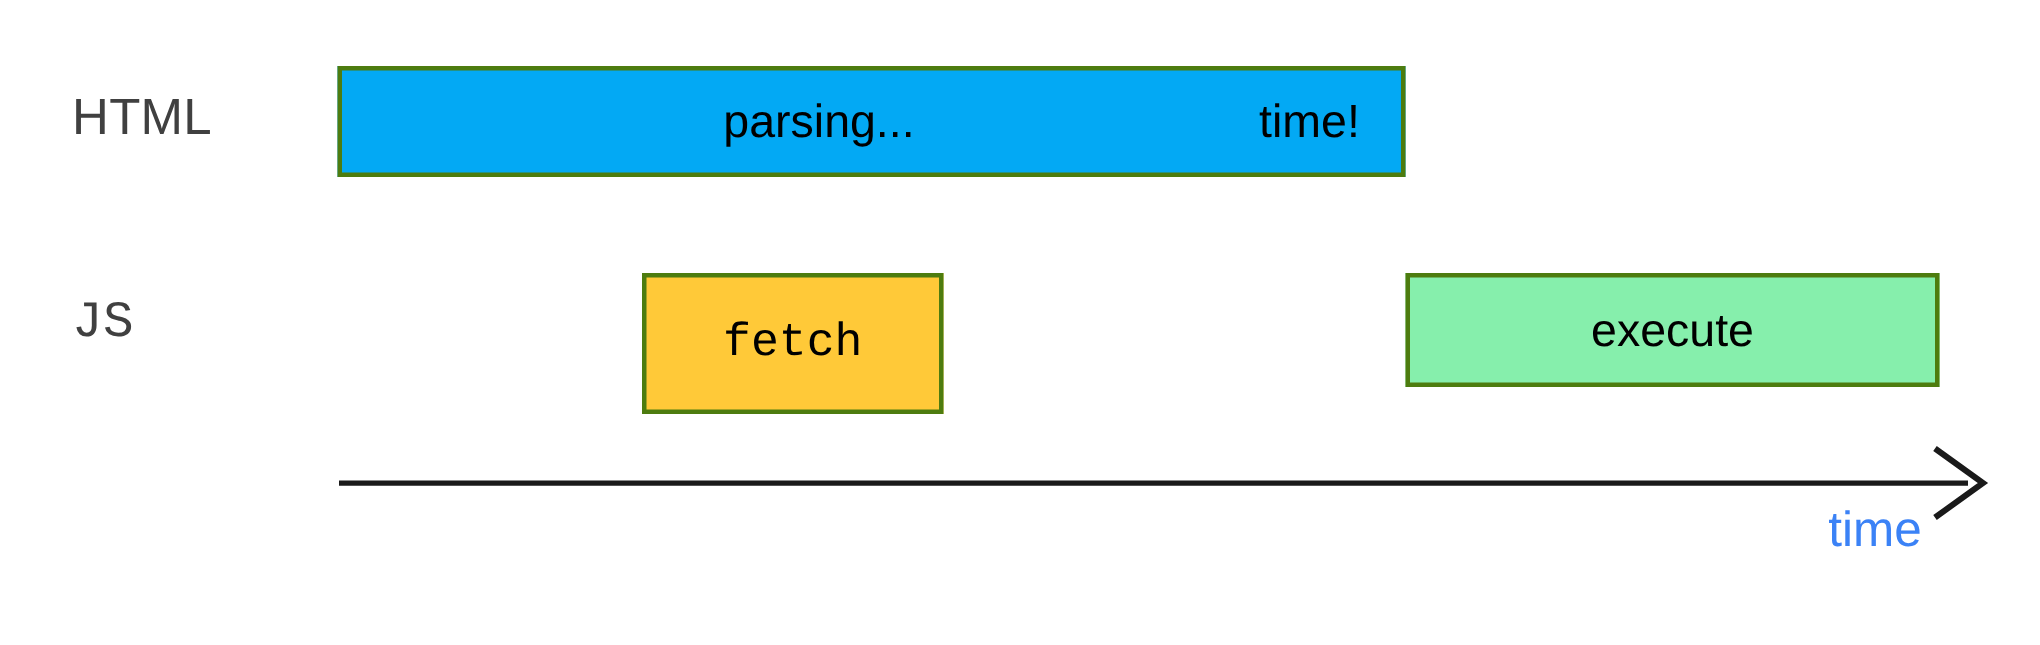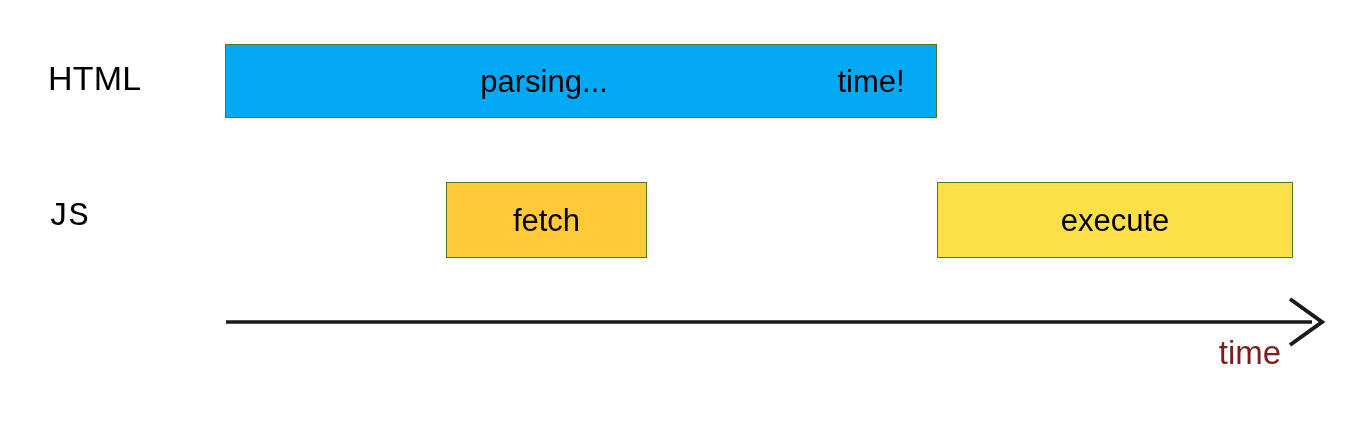--- a/index.html
+++ b/index.html
@@ -16,33 +16,33 @@
     width: 1360px;
     height: 430px;
     background: #ffffff;
     overflow: hidden;
   }
 
   
   .row-label {
     position: absolute;
     font-size: 34px;
-    color: #000000;
+    color: #404040;
     letter-spacing: 0.2px;
     line-height: 1;
     white-space: nowrap;
   }
   #label-html { left: 48px; top: 61px; }
   #label-js   { left: 48px; top: 199px; font-family: Liberation Mono, monospace; }
 
   
   .bar {
     position: absolute;
     box-sizing: border-box;
-    border: 1px solid #4d7c0f;
+    border: 3px solid #4d7c0f;
     display: flex;
     align-items: center;
     overflow: hidden;
   }
   .bar-text {
     position: absolute;
     font-size: 31px;
     color: #000000;
     line-height: 1;
     white-space: nowrap;
@@ -52,24 +52,25 @@
   #bar-html {
     left: 225px;
     top: 44px;
     width: 712px;
     height: 74px;
   }
   #bar-html .bar-text.t-parsing { left: 318px; top: 50%; }
   #bar-html .bar-text.t-done    { left: 645px; top: 50%; }
 
   #bar-fetch {
-    left: 446px;
+    left: 428px;
     top: 182px;
     width: 201px;
-    height: 76px;
+    height: 94px;
+    font-family: Liberation Mono, monospace;
   }
   #bar-fetch .bar-text { left: 50%; top: 50%; }
 
   #bar-execute {
     left: 937px;
     top: 182px;
     width: 356px;
     height: 76px;
   }
   #bar-execute .bar-text { left: 50%; top: 50%; }
@@ -80,21 +81,21 @@
     left: 220px;
     top: 295px;
     width: 1120px;
     height: 60px;
   }
   #time-label {
     position: absolute;
     left: 1250px;
     top: 336px;
     font-size: 33px;
-    color: #7f1d1d;
+    color: #3b82f6;
     line-height: 1;
     white-space: nowrap;
     transform: translateX(-50%);
   }
 </style>
 </head>
 <body>
 
 <div id="canvas">
 
@@ -104,21 +105,21 @@
     <span class="bar-text t-parsing">parsing...</span>
     <span class="bar-text t-done">time!</span>
   </div>
 
   <div class="row-label" id="label-js">JS</div>
 
   <div class="bar" id="bar-fetch" style="background:#FFC938;">
     <span class="bar-text">fetch</span>
   </div>
 
-  <div class="bar" id="bar-execute" style="background:#fde047;padding-left:21px;">
+  <div class="bar" id="bar-execute" style="background:#86efac;padding-left:21px;">
     <span class="bar-text">execute</span>
   </div>
 
   <svg id="time-axis" viewBox="0 0 1120 60" width="1120" height="60">
     <line x1="6" y1="27" x2="1092" y2="27" stroke="#1a1a1a" stroke-width="3.5" stroke-linecap="butt"></line>
     <polyline points="1070,4 1102,27 1070,50" fill="none" stroke="#1a1a1a" stroke-width="4" stroke-linecap="butt" stroke-linejoin="miter"></polyline>
   </svg>
 
   <div id="time-label">time</div>
 

